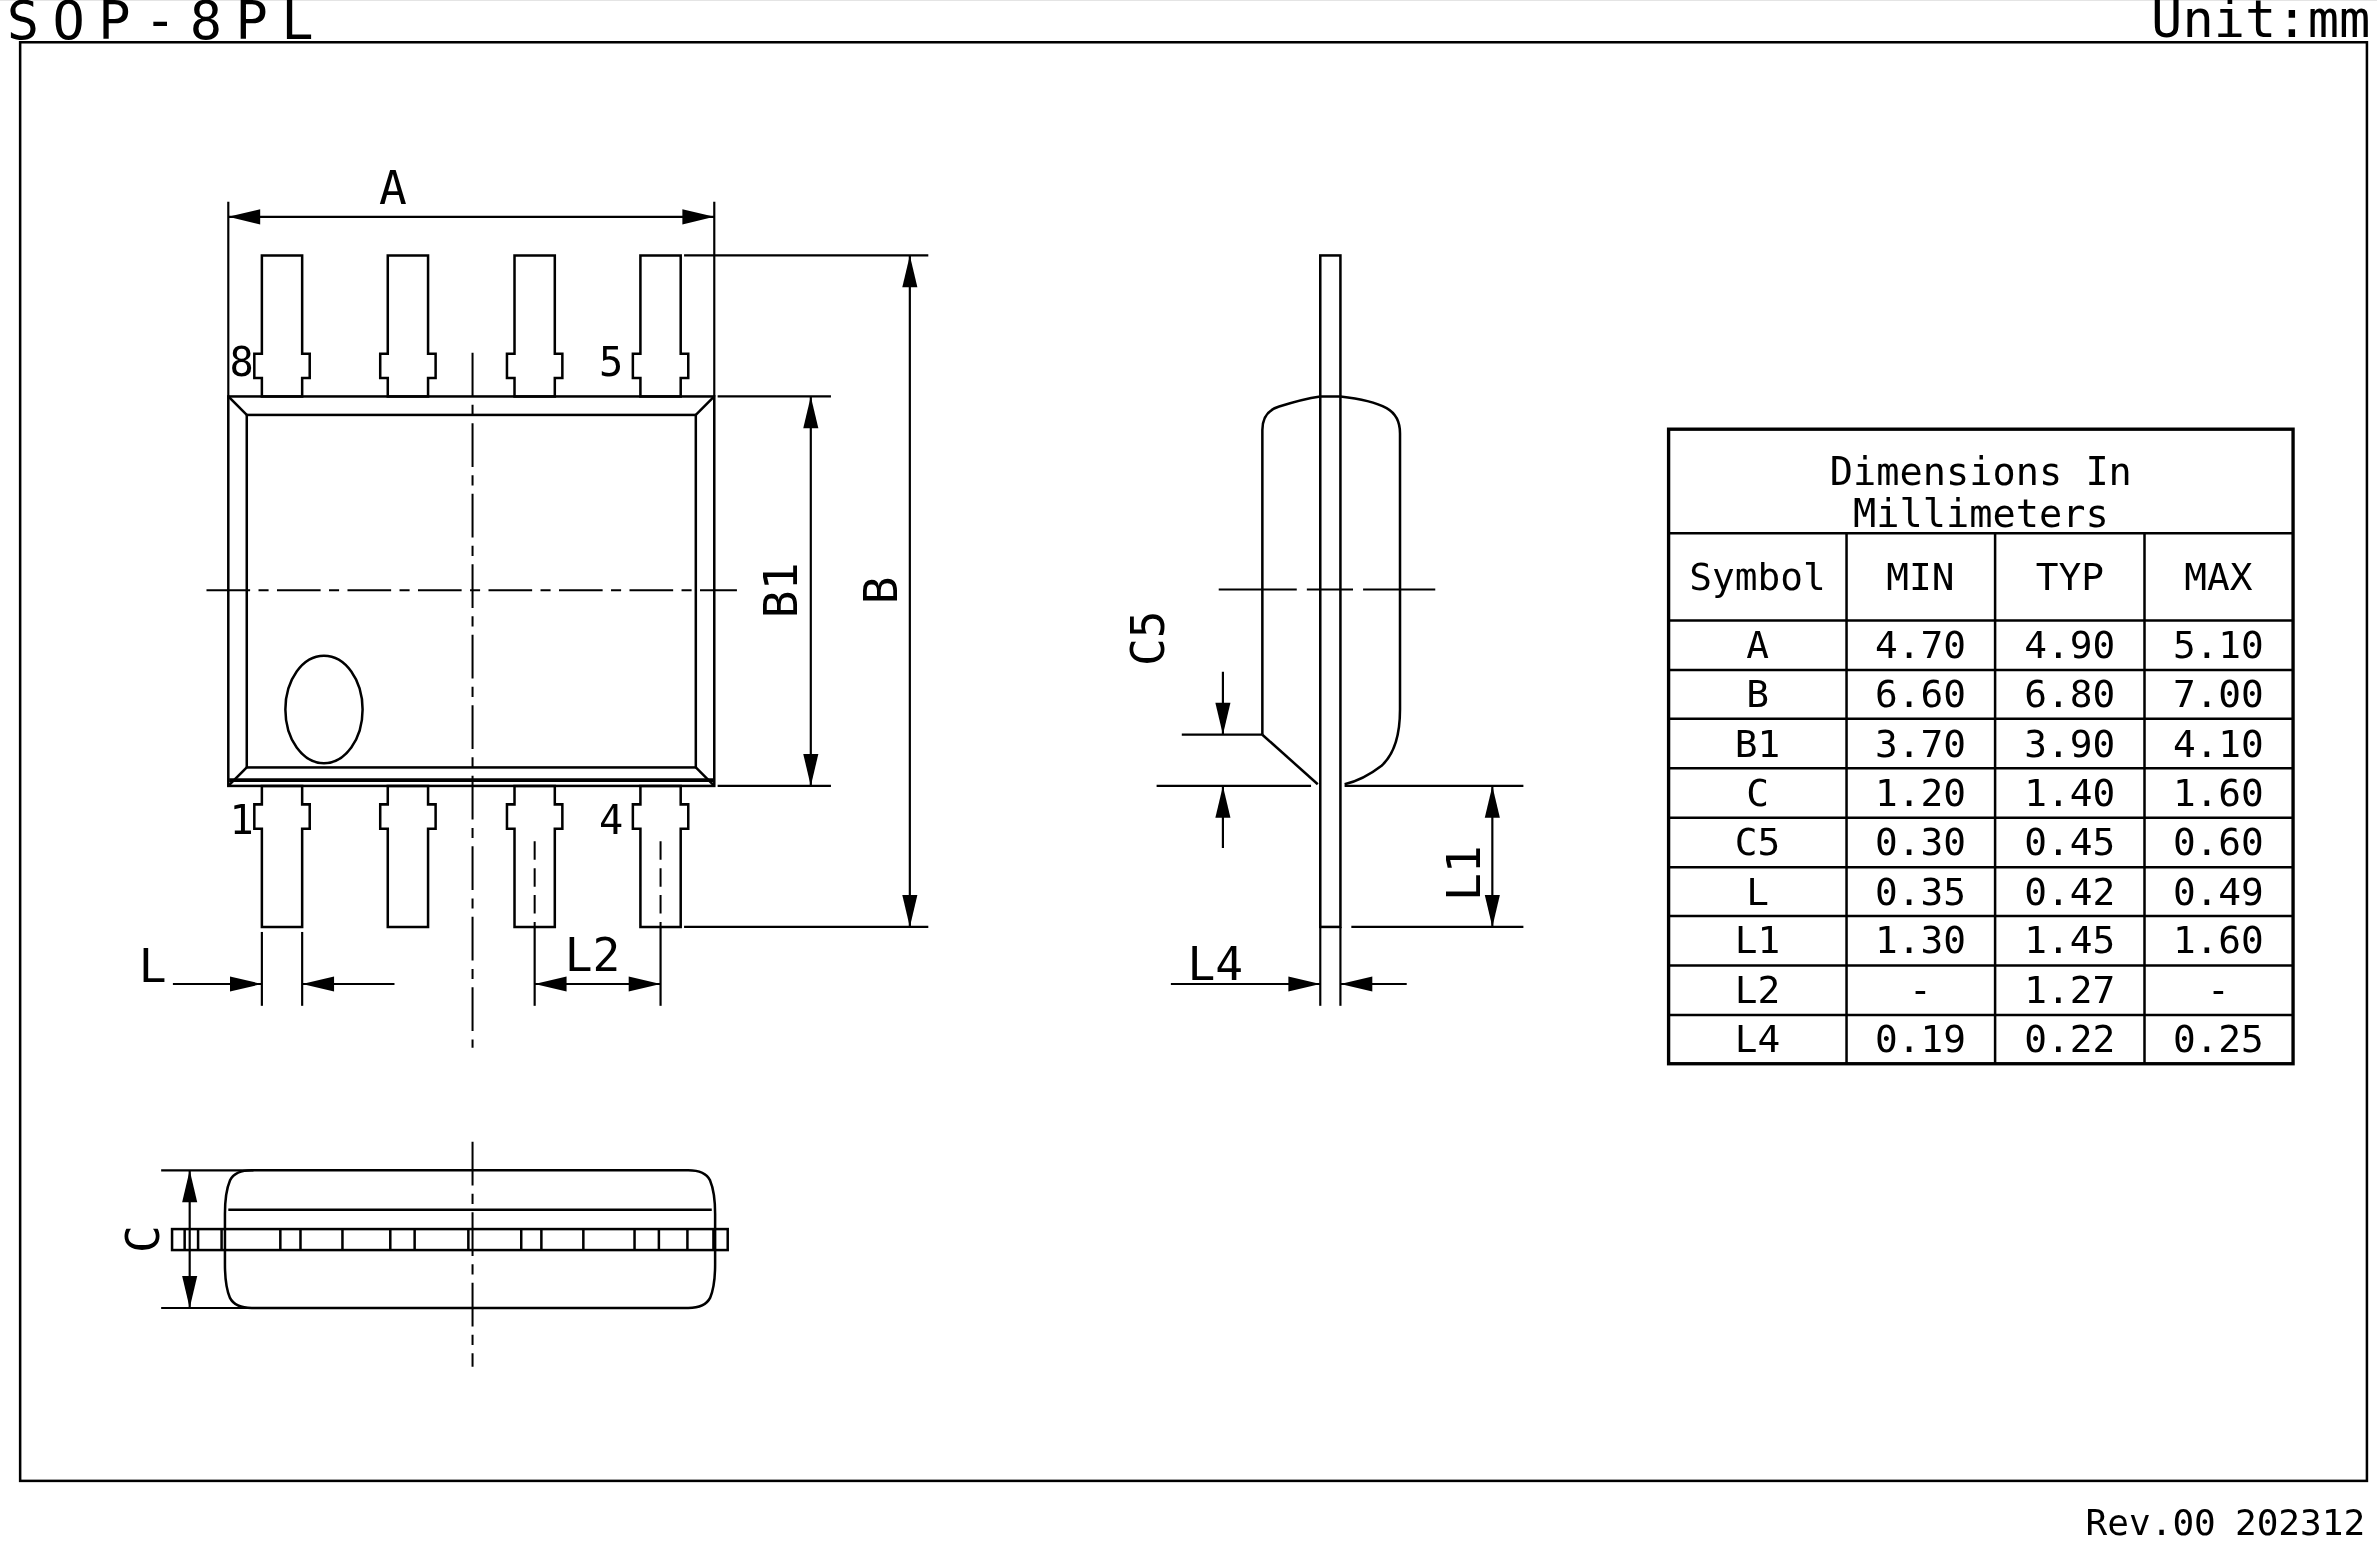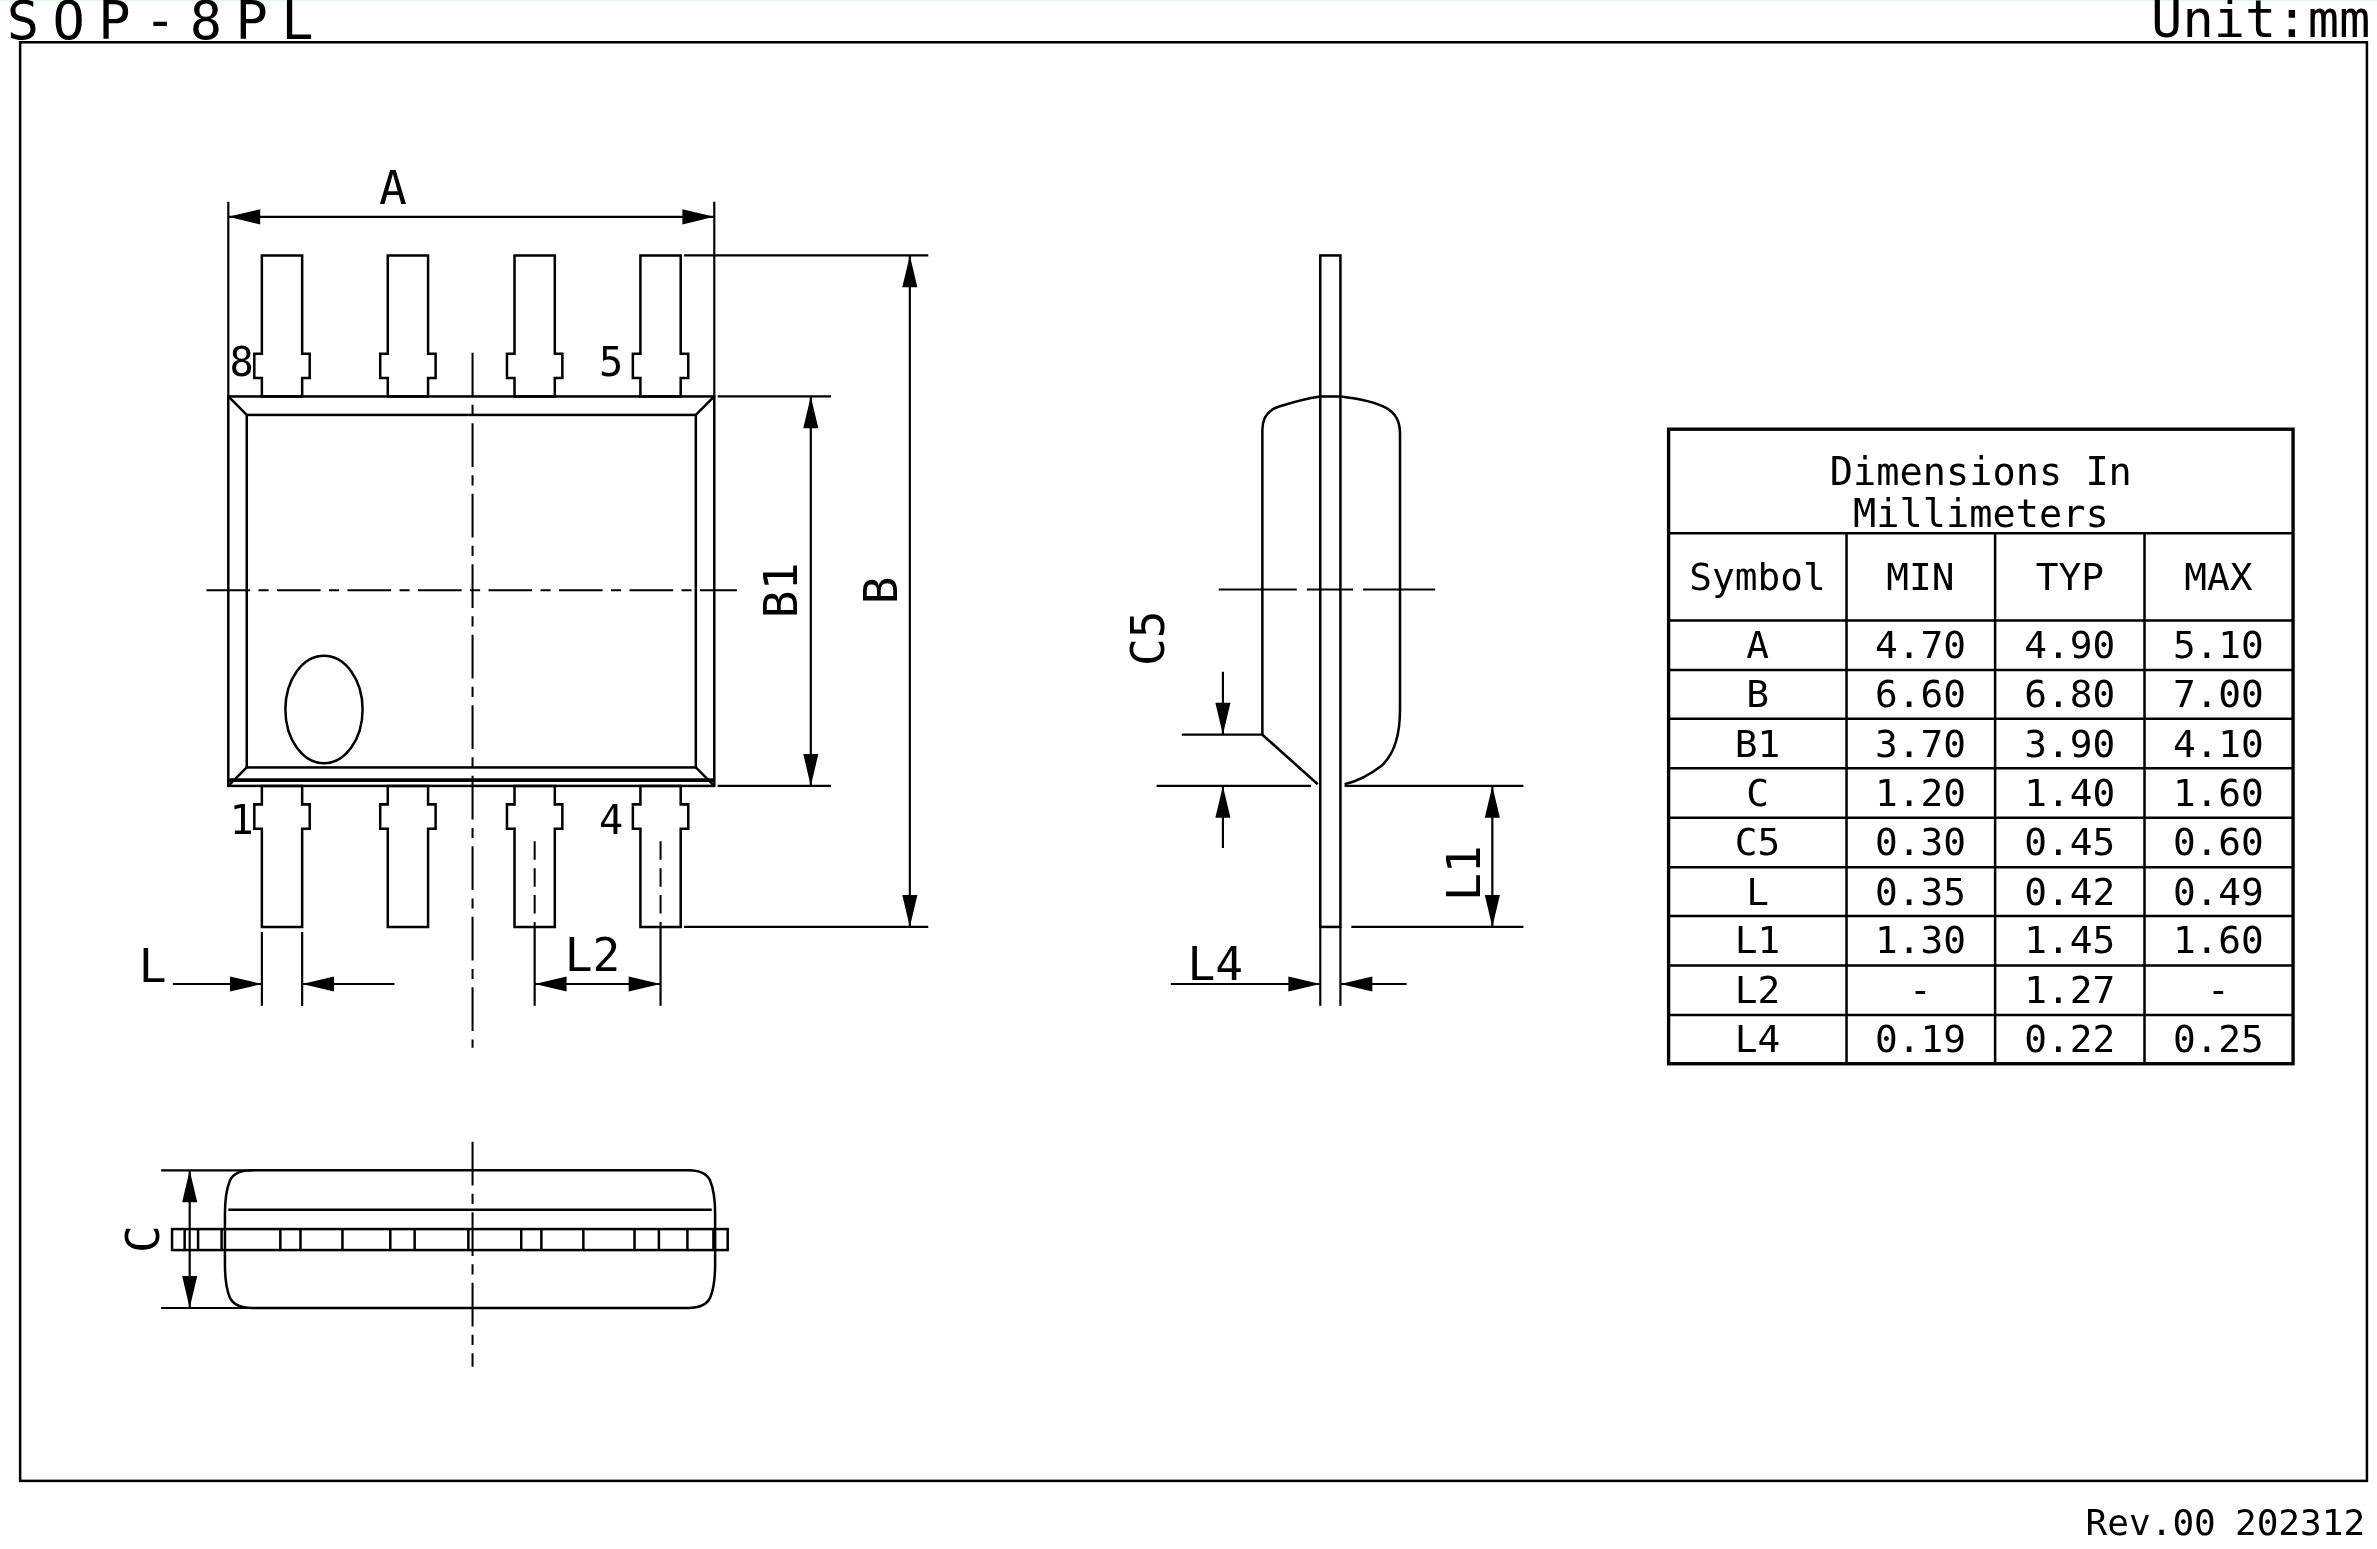--- a/index.html
+++ b/index.html
@@ -1,16 +1,16 @@
 <!DOCTYPE html>
 <html style="font-size:13.4px"><head>
 <meta charset="utf-8">
 <style>
   html,body{margin:0;padding:0;background:#fff;}
-  .page{position:relative;width:2377px;height:1550px;background:#86efac;font-family:"DejaVu Sans Mono",monospace;}
+  .page{position:relative;width:2377px;height:1550px;background:#a3a3a3;font-family:"DejaVu Sans Mono",monospace;}
   svg{display:block;}
   text{fill:#000;}
   .ln{stroke:#000;stroke-width:3;fill:none;}
   .thick{stroke:#000;stroke-width:4.5;fill:none;}
   .dim{stroke:#000;stroke-width:2.6;fill:none;}
   .cl{stroke:#000;stroke-width:2.4;fill:none;stroke-dasharray:52 10 12 10;}
   .dash{stroke:#000;stroke-width:2.4;fill:none;stroke-dasharray:22 10;}
   .arrow{fill:#000;stroke:none;}
   .lbl{font-size:55px;}
   .pin-num{font-size:48px;}

